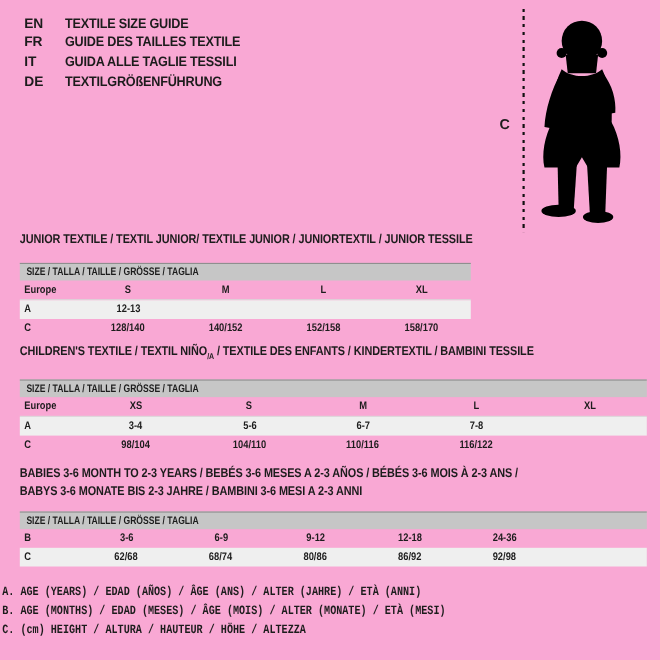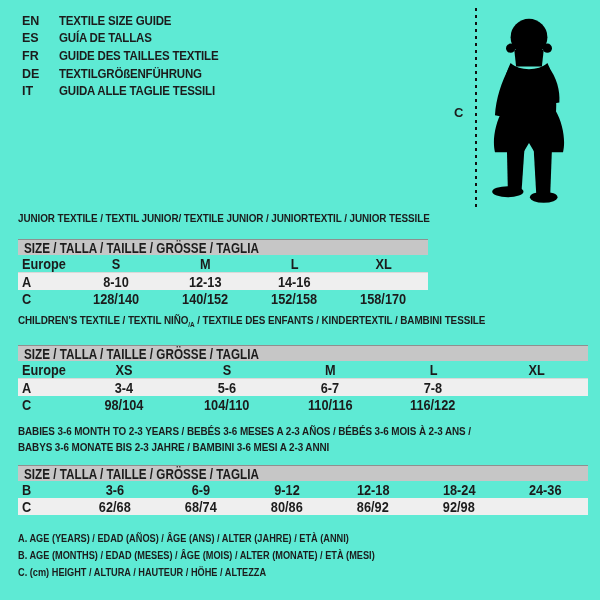--- a/index.html
+++ b/index.html
@@ -1,75 +1,71 @@
 <!DOCTYPE html>
 <html style="--text: #1c1c1c; --band-bg: #c6c6c6; --band-border: #8f8f8f; --row-alt: #efefef; --row-divider: #d9d9d9; --silhouette: #000000;"><head>
 <meta charset="utf-8">
 <style>
   html,body{margin:0;padding:0;background:#fff;}
   .canvas{
-    position:relative;width:600px;height:600px;background:#5eead4;overflow:hidden;
+    position:relative;width:600px;height:600px;background:#f9a8d4;overflow:hidden;
     font-family:"Liberation Sans", sans-serif;color:var(--text,#1c1c1c);
   }
   
   .lang-list{position:absolute;left:22px;top:12px;}
   .lang-row{display:flex;height:17.6px;align-items:center;font-size:12.5px;font-weight:700;}
   .lang-code{width:37px;}
   .lang-label{display:inline-block;transform:scaleX(.92);transform-origin:0 50%;white-space:nowrap;letter-spacing:-.2px;}
   
   .figure-svg{position:absolute;left:483px;top:4px;}
   .measure-line{position:absolute;left:475px;top:8px;width:2px;height:203px;
     background-image:repeating-linear-gradient(to bottom,#111 0 3px,transparent 3px 7px);}
   .measure-label{position:absolute;left:454px;top:105px;font-size:13px;font-weight:700;}
   
   .section-title{position:absolute;left:18px;font-size:11.5px;font-weight:700;}
   .section-title .tspan{display:block;width:600px;transform:scaleX(.86);transform-origin:0 0;
     white-space:pre-line;line-height:15.5px;letter-spacing:-.1px;}
   .section-title sub{font-size:.65em;}
-  .size-table{position:absolute;left:18px;font-size:15px;}
+  .size-table{position:absolute;left:18px;font-size:10px;}
   .band{height:16px;line-height:16px;background:var(--band-bg,#c6c6c6);
     border-top:1px solid var(--band-border,#8f8f8f);font-weight:700;padding-left:6px;box-sizing:border-box;}
   .band .cond{display:inline-block;transform:scaleX(.78);transform-origin:0 50%;white-space:nowrap;}
   .trow{height:17px;line-height:17px;}
   .trow.shaded{background:var(--row-alt,#efefef);}
   .trow.divider{border-bottom:1px solid var(--row-divider,#d9d9d9);}
   .tcell{overflow:visible;text-align:center;font-weight:700;}
   .tcell .cond{display:inline-block;transform:scaleX(.85);transform-origin:50% 50%;white-space:nowrap;}
   .tcell.labelc{text-align:left;padding-left:4px;}
   .tcell.labelc .cond{transform-origin:0 50%;}
   
-  .footnotes{position:absolute;left:18px;top:530px;}
+  .footnotes{position:absolute;left:2px;top:530px;font-family:Liberation Mono, monospace;}
   .footnote{height:17.2px;line-height:17.2px;font-size:11.5px;font-weight:700;}
   .footnote .cond{display:inline-block;transform:scaleX(.8);transform-origin:0 50%;white-space:nowrap;}
 </style>
 </head>
 <body>
 
 <div class="canvas">
 
   <div class="lang-list">
     <div class="lang-row">
       <span class="lang-code">EN</span>
       <span class="lang-label">TEXTILE SIZE GUIDE</span>
     </div>
     <div class="lang-row">
-      <span class="lang-code">ES</span>
-      <span class="lang-label">GUÍA DE TALLAS</span>
-    </div>
-    <div class="lang-row">
       <span class="lang-code">FR</span>
       <span class="lang-label">GUIDE DES TAILLES TEXTILE</span>
     </div>
     <div class="lang-row">
+      <span class="lang-code">IT</span>
+      <span class="lang-label">GUIDA ALLE TAGLIE TESSILI</span>
+    </div>
+    <div class="lang-row">
       <span class="lang-code">DE</span>
       <span class="lang-label">TEXTILGRÖßENFÜHRUNG</span>
-    </div>
-    <div class="lang-row">
-      <span class="lang-code">IT</span>
-      <span class="lang-label">GUIDA ALLE TAGLIE TESSILI</span>
     </div>
   </div>
 
   <div class="measure-line"></div>
   <div class="measure-label">C</div>
   <svg class="figure-svg" width="92" height="208" viewBox="0 0 100 210" fill="#000">
     <circle cx="50" cy="28" r="20"></circle>
     <circle cx="30" cy="40" r="5"></circle>
     <circle cx="70" cy="40" r="5"></circle>
     <path d="M34 42 L66 42 L64 60 L36 60 Z"></path>
@@ -90,23 +86,21 @@
       <div class="band"><span class="cond">SIZE / TALLA / TAILLE / GRÖSSE / TAGLIA</span></div>
       <div class="trow divider" style="display: grid; grid-template-columns: 54px repeat(4, 1fr);">
         <div class="tcell labelc"><span class="cond">Europe</span></div>
         <div class="tcell"><span class="cond">S</span></div>
         <div class="tcell"><span class="cond">M</span></div>
         <div class="tcell"><span class="cond">L</span></div>
         <div class="tcell"><span class="cond">XL</span></div>
       </div>
       <div class="trow shaded" style="display: grid; grid-template-columns: 54px repeat(4, 1fr);">
         <div class="tcell labelc"><span class="cond">A</span></div>
-        <div class="tcell"><span class="cond">8-10</span></div>
         <div class="tcell"><span class="cond">12-13</span></div>
-        <div class="tcell"><span class="cond">14-16</span></div>
       </div>
       <div class="trow" style="display: grid; grid-template-columns: 54px repeat(4, 1fr);">
         <div class="tcell labelc"><span class="cond">C</span></div>
         <div class="tcell"><span class="cond">128/140</span></div>
         <div class="tcell"><span class="cond">140/152</span></div>
         <div class="tcell"><span class="cond">152/158</span></div>
         <div class="tcell"><span class="cond">158/170</span></div>
       </div>
     </div>
 
@@ -144,21 +138,20 @@
 BABYS 3-6 MONATE BIS 2-3 JAHRE / BAMBINI 3-6 MESI A 2-3 ANNI</span><sub></sub><span></span></span>
   </div>
   <div class="size-table" style="top:465px;width:570px;">
       <div class="band"><span class="cond">SIZE / TALLA / TAILLE / GRÖSSE / TAGLIA</span></div>
       <div class="trow" style="display: grid; grid-template-columns: 54px repeat(6, 1fr);">
         <div class="tcell labelc"><span class="cond">B</span></div>
         <div class="tcell"><span class="cond">3-6</span></div>
         <div class="tcell"><span class="cond">6-9</span></div>
         <div class="tcell"><span class="cond">9-12</span></div>
         <div class="tcell"><span class="cond">12-18</span></div>
-        <div class="tcell"><span class="cond">18-24</span></div>
         <div class="tcell"><span class="cond">24-36</span></div>
       </div>
       <div class="trow shaded" style="display: grid; grid-template-columns: 54px repeat(6, 1fr);">
         <div class="tcell labelc"><span class="cond">C</span></div>
         <div class="tcell"><span class="cond">62/68</span></div>
         <div class="tcell"><span class="cond">68/74</span></div>
         <div class="tcell"><span class="cond">80/86</span></div>
         <div class="tcell"><span class="cond">86/92</span></div>
         <div class="tcell"><span class="cond">92/98</span></div>
       </div>

